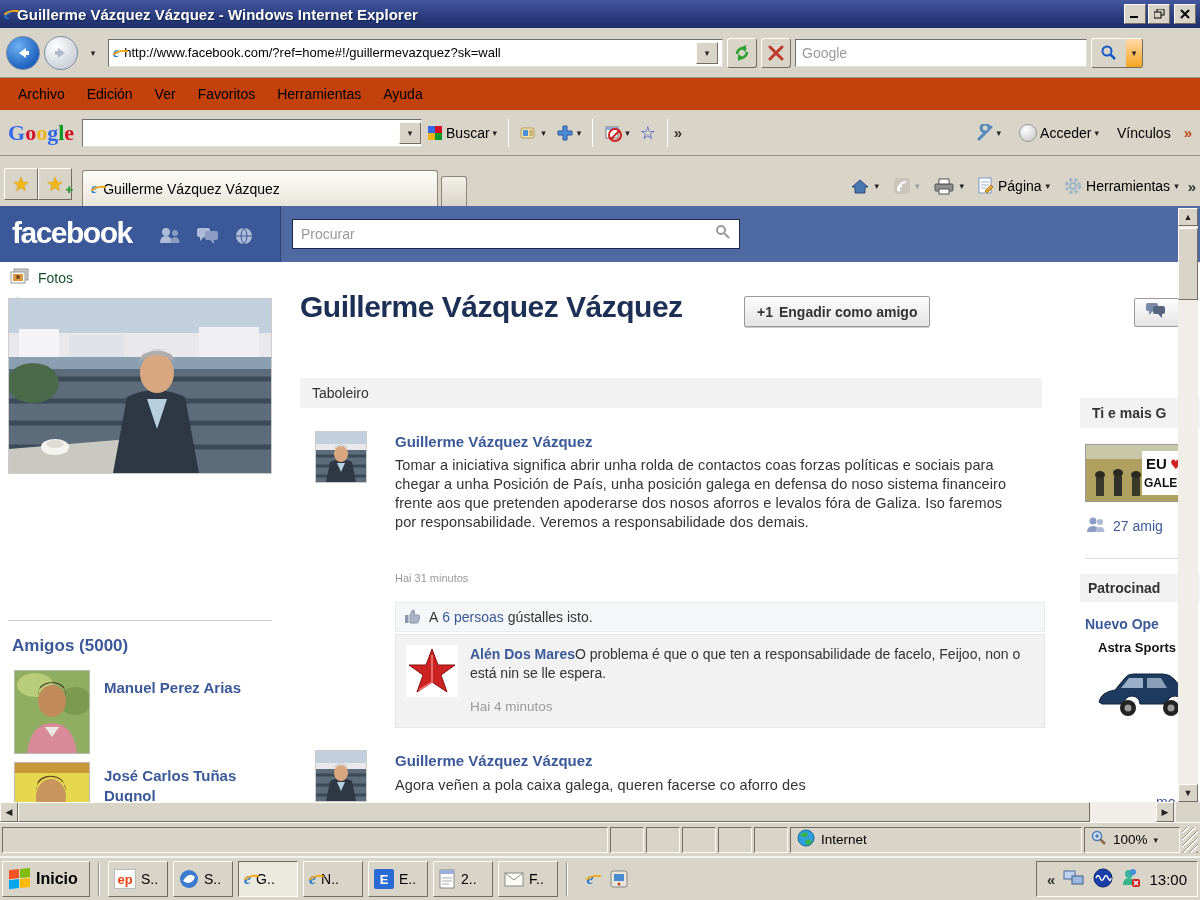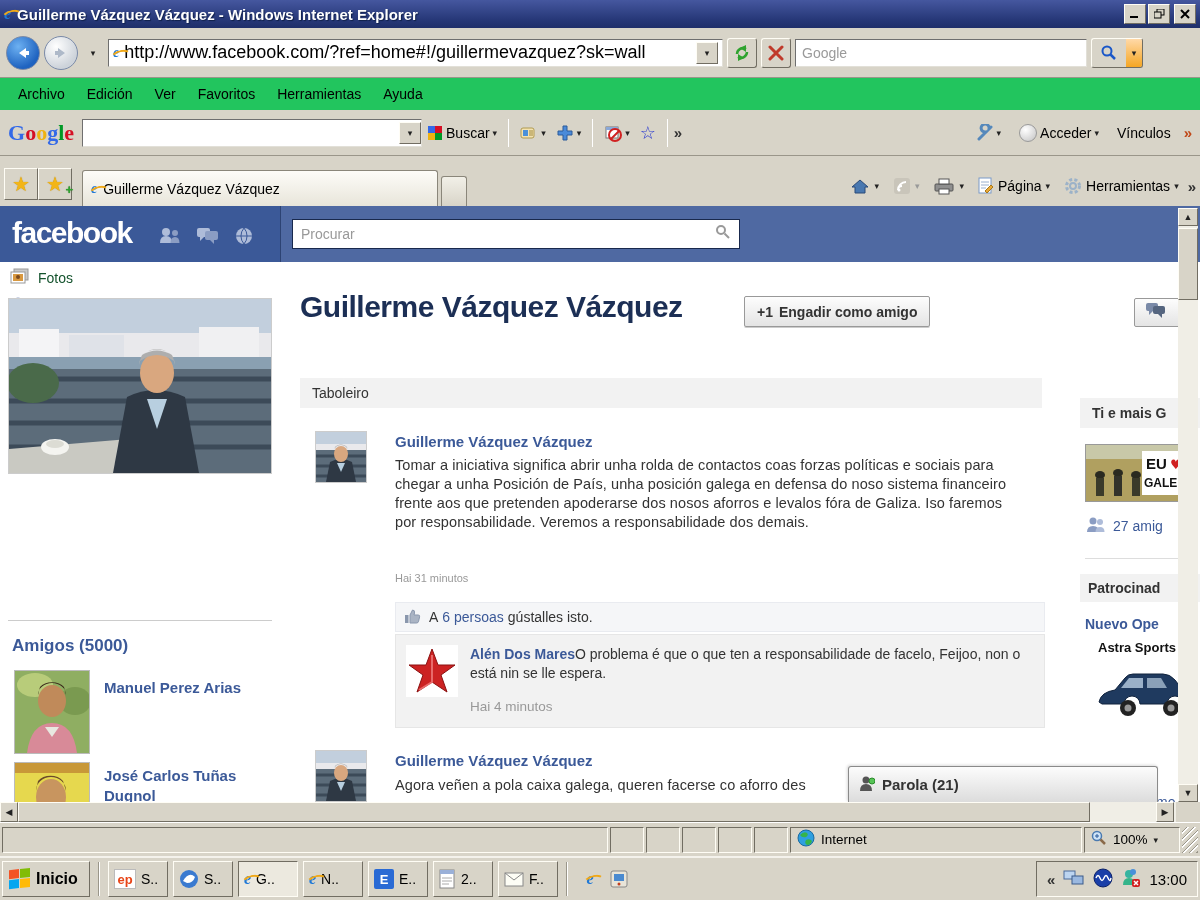--- a/index.html
+++ b/index.html
@@ -19,32 +19,32 @@
   .ie-e { font:italic bold 16px "Liberation Serif", serif; color:#1e78d7; position:relative; line-height:1; display:inline-block; }
   .ie-e::after { content:""; position:absolute; left:-2px; top:4px; width:17px; height:9px; border:2px solid transparent; border-top:2px solid #f0a817; border-radius:50%; transform:rotate(-12deg); }
   .ie-sm { font-size:14px; }
 
   
   .addrrow { top:28px; left:0; width:1200px; height:50px; background:#d8d4c8; border-bottom:1px solid #9a968a; display:flex; align-items:center; padding:0 6px; gap:4px; }
   .navcircle { width:34px; height:34px; border-radius:50%; display:flex; align-items:center; justify-content:center; border:1px solid #7a8aa8; }
   .back { background:radial-gradient(circle at 35% 30%, #6db1f2, #1f63c0 70%); }
   .fwd  { background:radial-gradient(circle at 35% 30%, #ffffff, #cdd3da 70%); }
   .addrfield { flex:0 0 615px; height:28px; display:flex; align-items:center; padding:0 4px; gap:5px; font-size:14px; }
-  .addrfield input { border:none; outline:none; flex:1; font-size:18px; font-family:inherit; color:#000; }
+  .addrfield input { border:none; outline:none; flex:1; font-size:13px; font-family:inherit; color:#000; }
   .dropbtn { width:22px; height:28px; display:flex; align-items:center; justify-content:center; }
   .sqbtn { width:30px; height:30px; display:flex; align-items:center; justify-content:center; border-radius:3px; }
   .gsearch { flex:0 0 292px; height:28px; display:flex; align-items:center; padding:0 6px; }
   .gsearch input { border:none; outline:none; width:100%; font-size:14px; font-family:inherit; }
   .gsearch input::placeholder { color:#9a9a9a; }
   .searchbtn { width:52px; height:30px; display:flex; align-items:center; border-radius:3px; overflow:hidden; }
   .searchbtn .mag { flex:1; display:flex; justify-content:center; }
   .searchbtn .dd { width:16px; height:100%; background:linear-gradient(#ffd9a8,#f5a623); display:flex; align-items:center; justify-content:center; }
 
   
-  .menurow { top:78px; left:0; width:1200px; height:32px; background:#22c55e; display:flex; align-items:center; gap:2px; padding:0 8px; }
+  .menurow { top:78px; left:0; width:1200px; height:32px; background:#c2410c; display:flex; align-items:center; gap:2px; padding:0 8px; }
   .menuitem { font-size:14px; padding:4px 10px; color:#000; }
 
   
   .googlerow { top:110px; left:0; width:1200px; height:46px; background:#d8d4c8; border-bottom:1px solid #9a968a; display:flex; align-items:center; padding:0 8px; font-size:14px; }
   .glogo { font-weight:bold; font-size:22px; margin-right:8px; letter-spacing:0px; font-family:"Liberation Serif", serif; }
   .gl-b{color:#3369e8}.gl-r{color:#d50f25}.gl-y{color:#eeb211}.gl-g{color:#009925}
   .gtsearch { width:340px; height:28px; display:flex; align-items:center; }
   .gtsearch input { border:none; outline:none; flex:1; font-size:14px; padding:0 4px; font-family:inherit; }
   .tbsep { width:1px; height:28px; background:#9a968a; border-right:1px solid #fff; margin:0 6px; }
   .tbbtn { display:flex; align-items:center; gap:3px; padding:3px 5px; border-radius:2px; }
@@ -585,28 +585,20 @@
         <path d="M34 20 h14 v10 h-22 Z" fill="#9ab0c8"></path>
         <path d="M52 20 h14 l6 10 h-20 Z" fill="#8aa0b8"></path>
         <circle cx="33" cy="50" r="8" fill="#222"></circle>
         <circle cx="33" cy="50" r="3.5" fill="#999"></circle>
         <circle cx="76" cy="50" r="8" fill="#222"></circle>
         <circle cx="76" cy="50" r="3.5" fill="#999"></circle>
       </svg>
   </div>
   <div class="rc cliptext">me</div>
 
-  <div class="chatbar">
-    <span><svg width="16" height="15">
-          <circle cx="7" cy="4" r="3.5" fill="#555"></circle>
-          <path d="M1 15 q0-7 6-7 t6 7 Z" fill="#555"></path>
-          <circle cx="13" cy="5" r="3" fill="#56c456" stroke="#2a8a2a"></circle>
-        </svg></span>
-    <span>Parola (21)</span>
-  </div>
 
   <div class="vscroll">
     <span class="sbbtn raised" style="top:0">▲</span>
     <span class="vthumb raised"></span>
     <span class="sbbtn raised" style="top:576px">▼</span>
   </div>
   <div class="hscroll">
     <span class="hbtn raised" style="left:0">◀</span>
     <span class="hthumb raised"></span>
     <span class="hbtn raised" style="left:1156px">▶</span>

